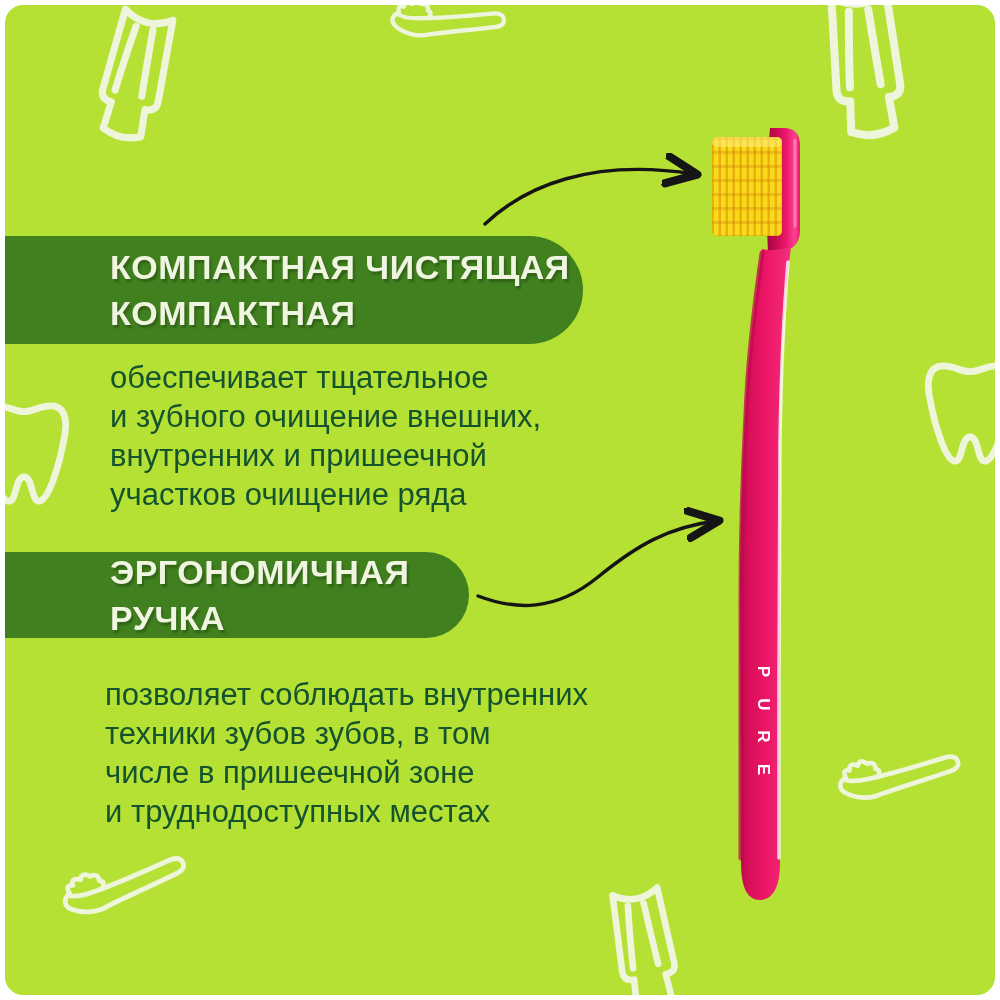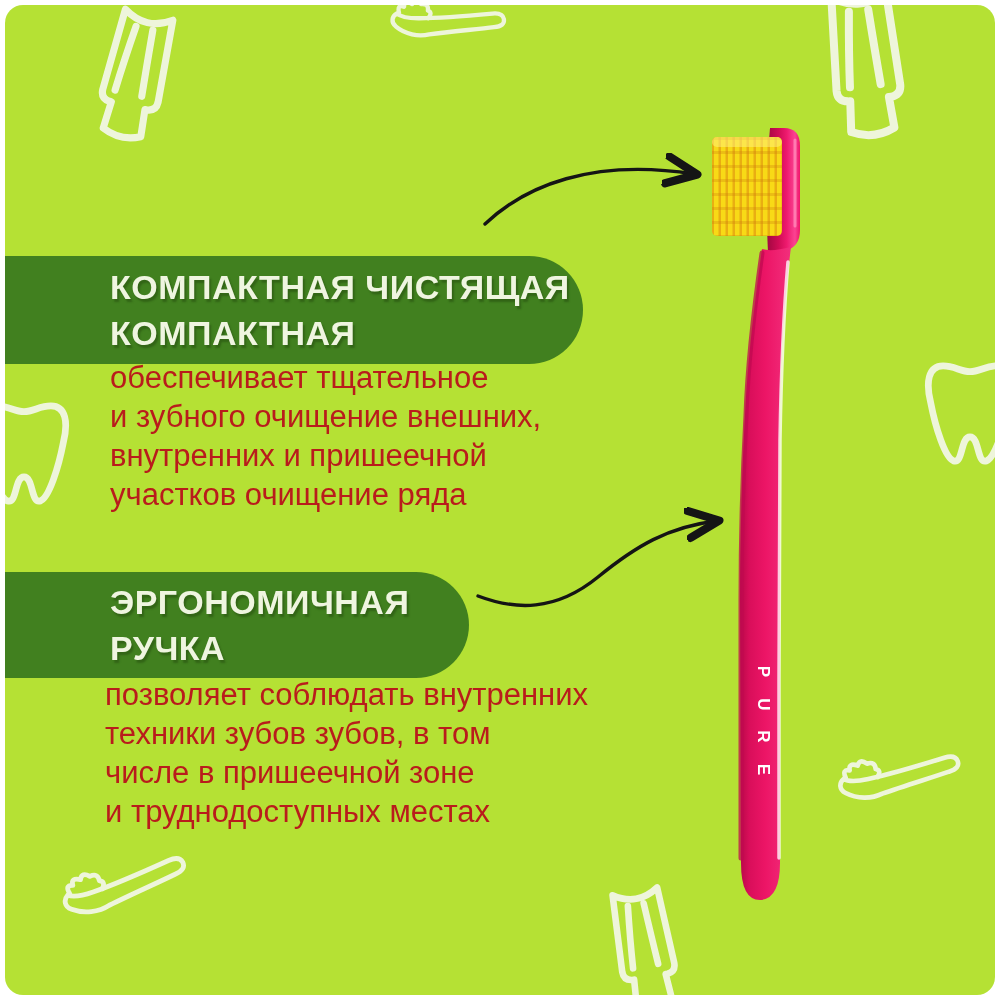--- a/index.html
+++ b/index.html
@@ -17,27 +17,26 @@
   .doodle path{fill:none;stroke:#f3f7ea;stroke-width:7;stroke-linecap:round;stroke-linejoin:round;}
   
   .banner{
     position:absolute;left:0;background:#41801f;
     border-radius:0 54px 54px 0;
     color:#eff5e0;font-weight:bold;font-size:34px;line-height:46px;
     display:flex;flex-direction:column;justify-content:center;
     padding-left:105px;box-sizing:border-box;
     text-shadow:2px 3px 2px rgba(25,55,8,.38);
     letter-spacing:.5px;
-    margin-top:20px;
   }
   .banner-1{top:231px;width:578px;height:108px;}
-  .banner-2{top:547px;width:464px;height:106px;}
+  .banner-2{top:547px;width:464px;height:86px;}
   
   .body-text{
-    position:absolute;color:#b91c1c;font-size:31px;line-height:39px;
+    position:absolute;color:#14532d;font-size:31px;line-height:39px;
   }
   .body-text-1{left:105px;top:353px;}
   .body-text-2{left:100px;top:670px;}
   
   .art-overlay{position:absolute;inset:0;}
   
   .pure-label{
     position:absolute;left:737px;top:653px;width:42px;height:125px;
     display:flex;flex-direction:column;align-items:center;justify-content:space-between;
   }

